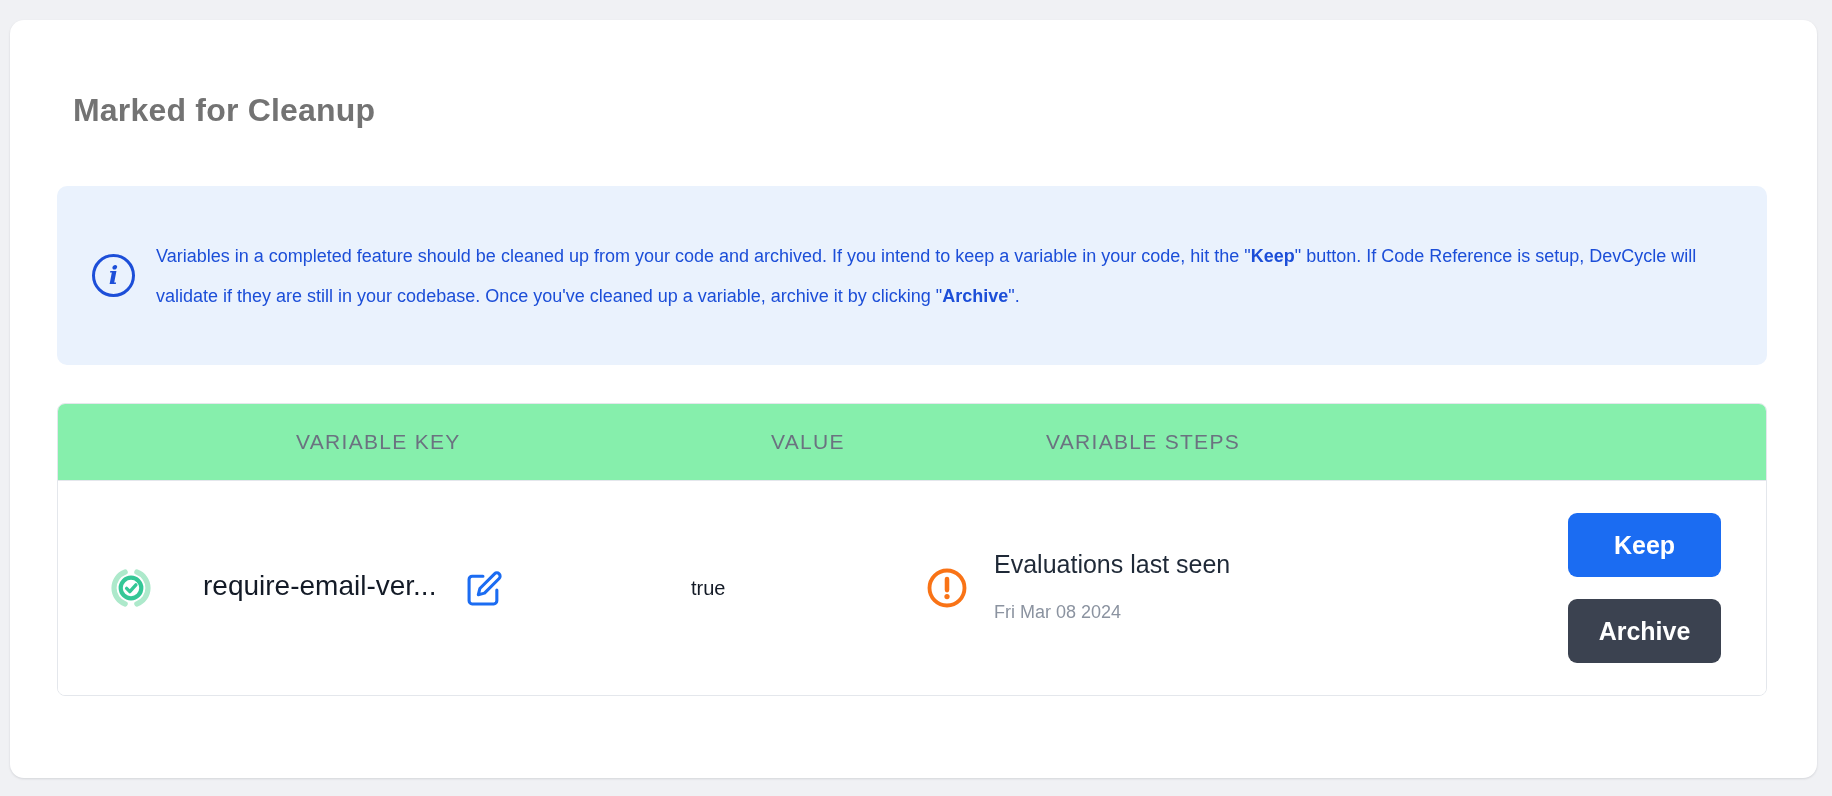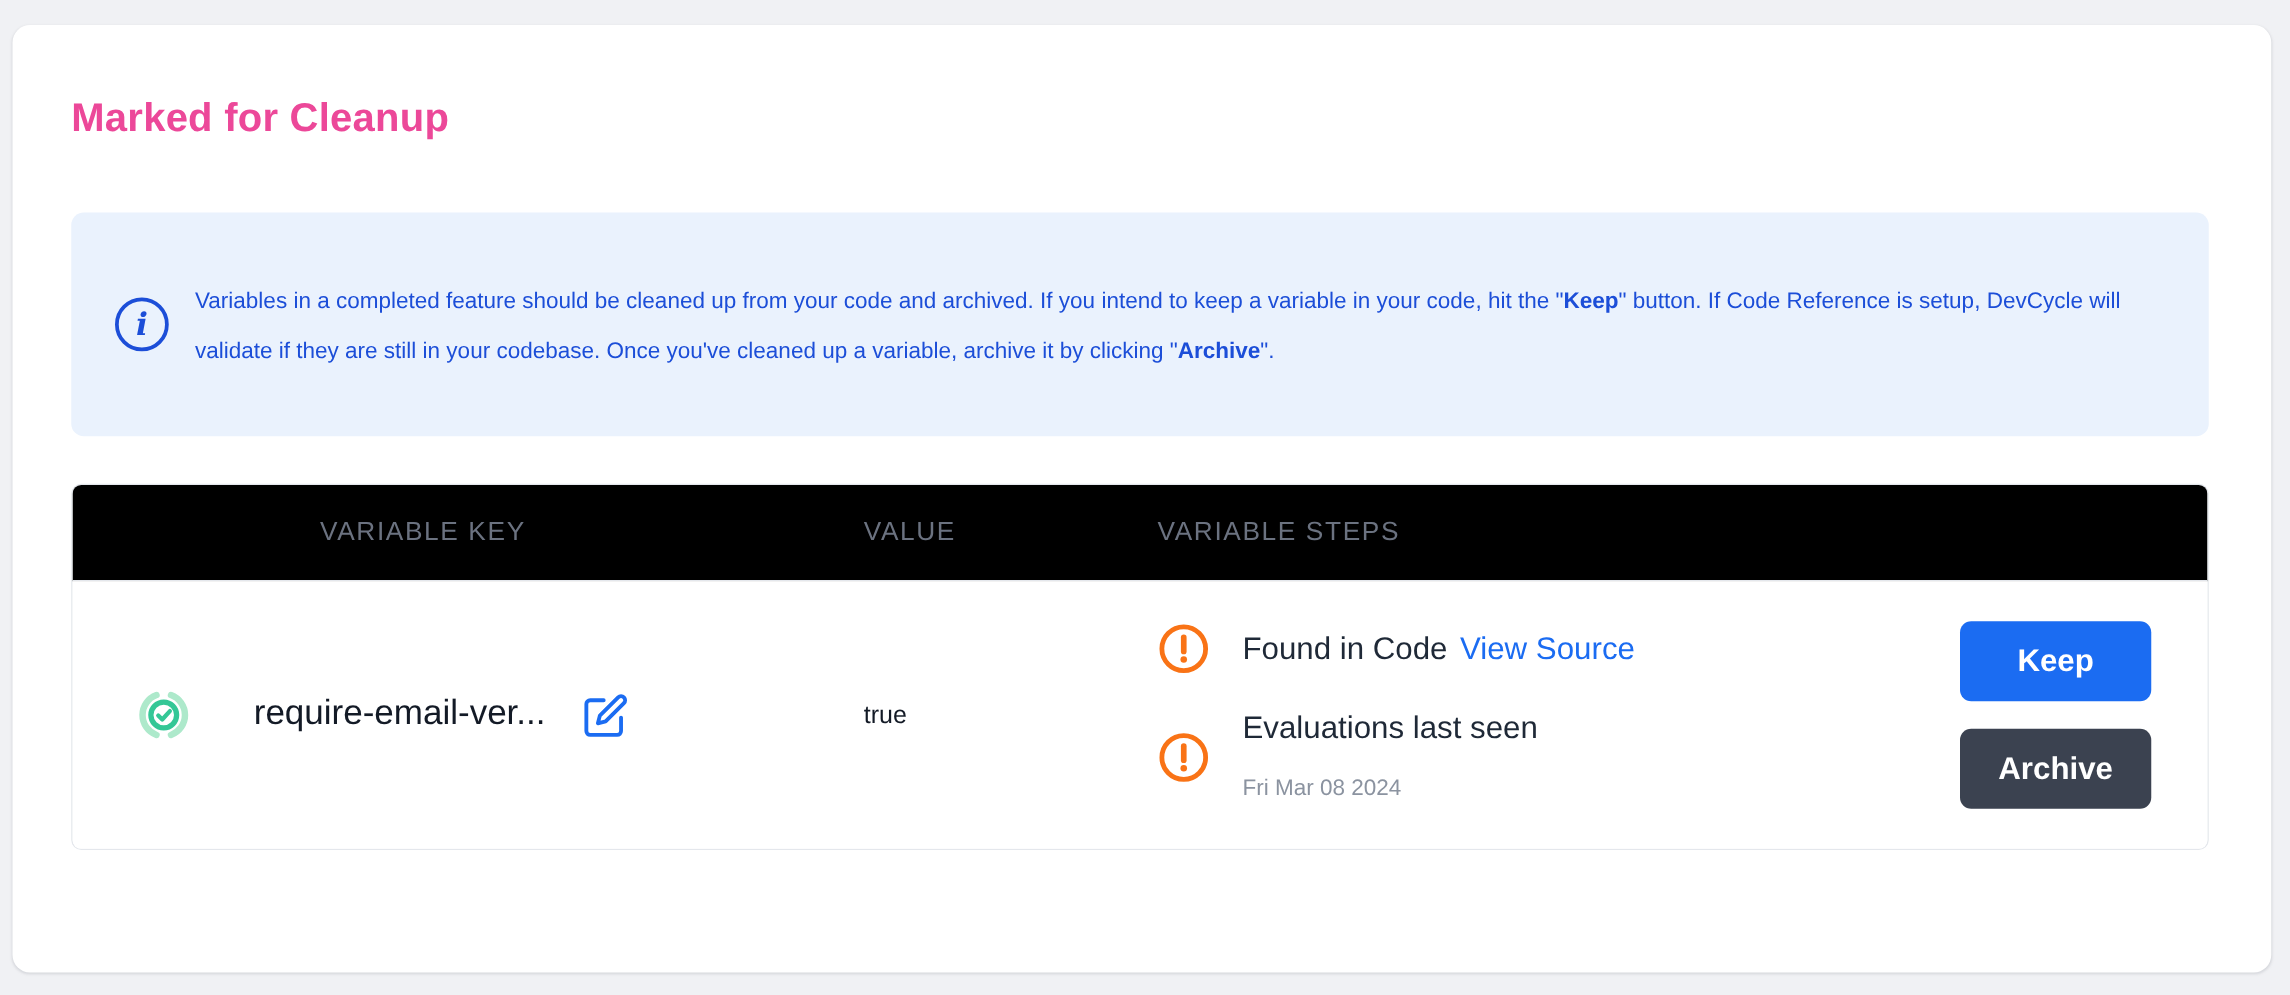--- a/index.html
+++ b/index.html
@@ -12,23 +12,23 @@
   }
   .card{
     position:absolute;left:10px;top:20px;
     width:1807px;height:758px;
     background:#ffffff;border-radius:14px;
     box-shadow:0 1px 3px rgba(16,24,40,.08),0 1px 2px rgba(16,24,40,.05);
     box-sizing:border-box;
     padding:0 50px 0 47px;
   }
   .page-title{
-    margin:0;padding-top:54px;
+    margin:16px;padding-top:54px;
     font-size:32px;line-height:40px;font-weight:600;
-    color:#ec4899;letter-spacing:.2px;
+    color:#737373;letter-spacing:.2px;
   }
   
   .banner{
     margin-top:56px;height:179px;box-sizing:border-box;
     background:#eaf2fd;border-radius:10px;
     display:flex;align-items:center;
     padding:0 40px 0 35px;
     color:#1c4ed8;
   }
   .info-icon{
@@ -47,22 +47,22 @@
     margin-top:38px;
     border:1px solid #e4e7ec;border-radius:8px;
     overflow:hidden;background:#fff;
   }
   .thead,.trow{
     display:grid;
     grid-template-columns:145px 488px 235px 642px auto;
     align-items:center;
   }
   .thead{
-    height:76px;background:#000000;border-bottom:1px solid #e4e7ec;
-    color:#6b7280;font-size:21px;font-weight:500;letter-spacing:1.3px;
+    height:76px;background:#86efac;border-bottom:1px solid #e4e7ec;
+    color:#6b7280;font-size:21px;font-weight:500;letter-spacing:1.3px;gap:40px;
   }
   .th-key{padding-left:53px;}
   .trow{height:214px;background:#ffffff;}
   .icon-cell{padding-left:50px;display:flex;align-items:center;}
   .key-cell{display:flex;align-items:flex-start;}
   .key-text{
     font-size:28px;font-weight:500;color:#131a26;white-space:nowrap;
   }
   .edit-btn{
     margin-left:30px;background:none;border:none;padding:0;cursor:pointer;
@@ -124,30 +124,20 @@
             <path d="M11 4H4a2 2 0 0 0-2 2v14a2 2 0 0 0 2 2h14a2 2 0 0 0 2-2v-7"></path>
             <path d="M18.5 2.5a2.121 2.121 0 0 1 3 3L12 15l-4 1 1-4 9.5-9.5z"></path>
           </svg>
         </button>
       </div>
 
       <div class="value-cell">true</div>
 
       <div class="cleanup-cell">
 
-        <div class="step">
-          <span class="step-icon">
-            <svg width="42" height="42" viewBox="0 0 24 24" fill="none">
-              <circle cx="12" cy="12" r="10" stroke="#f97316" stroke-width="2.2"></circle>
-              <path d="M12 6.8v6.4" stroke="#f97316" stroke-width="2.6" stroke-linecap="round"></path>
-              <circle cx="12" cy="16.9" r="1.5" fill="#f97316"></circle>
-            </svg>
-          </span>
-          <span class="step-line"><span>Found in Code</span><a href="#" class="view-source">View Source</a></span>
-        </div>
 
         <div class="step">
           <span class="step-icon">
             <svg width="42" height="42" viewBox="0 0 24 24" fill="none">
               <circle cx="12" cy="12" r="10" stroke="#f97316" stroke-width="2.2"></circle>
               <path d="M12 6.8v6.4" stroke="#f97316" stroke-width="2.6" stroke-linecap="round"></path>
               <circle cx="12" cy="16.9" r="1.5" fill="#f97316"></circle>
             </svg>
           </span>
           <span>

